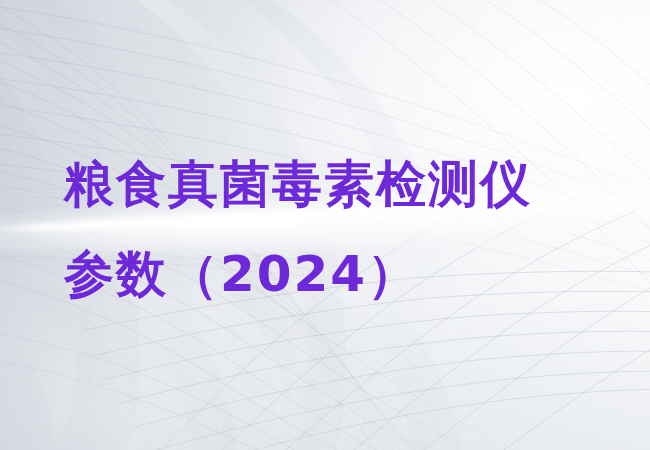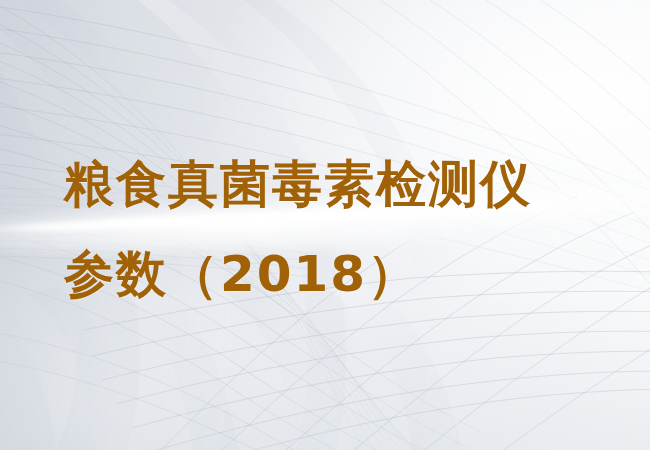--- a/index.html
+++ b/index.html
@@ -89,21 +89,21 @@
   
   .headline {
     position: absolute;
     left: 64px;
     top: 139px;
     width: 560px;
     z-index: 5;
   }
   .headline-line {
     display: block;
-    color: #a16207;
+    color: #6d28d9;
     font-family: "DejaVu Sans", "Liberation Sans", sans-serif;
     font-weight: 700;
     font-size: 50px;
     line-height: 90px;
     letter-spacing: 2px;
     white-space: nowrap;
     text-shadow: 0 1px 0 rgba(255,255,255,0.42);
   }
 </style>
 </head>
@@ -243,16 +243,16 @@
   </svg>
 
   <div class="left-shade"></div>
   <div class="bottom-shade"></div>
 
   <div class="light-sweep"></div>
   <div class="light-streak"></div>
 
   <div class="headline">
     <span class="headline-line">粮食真菌毒素检测仪</span>
-    <span class="headline-line">参数（2018）</span>
+    <span class="headline-line">参数（2024）</span>
   </div>
 
 </div>
 
 </body></html>

